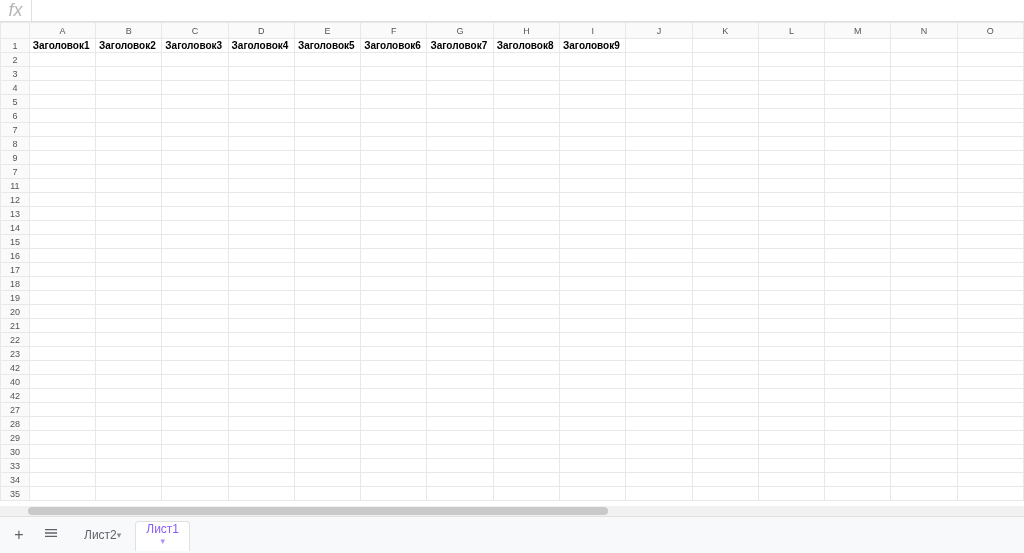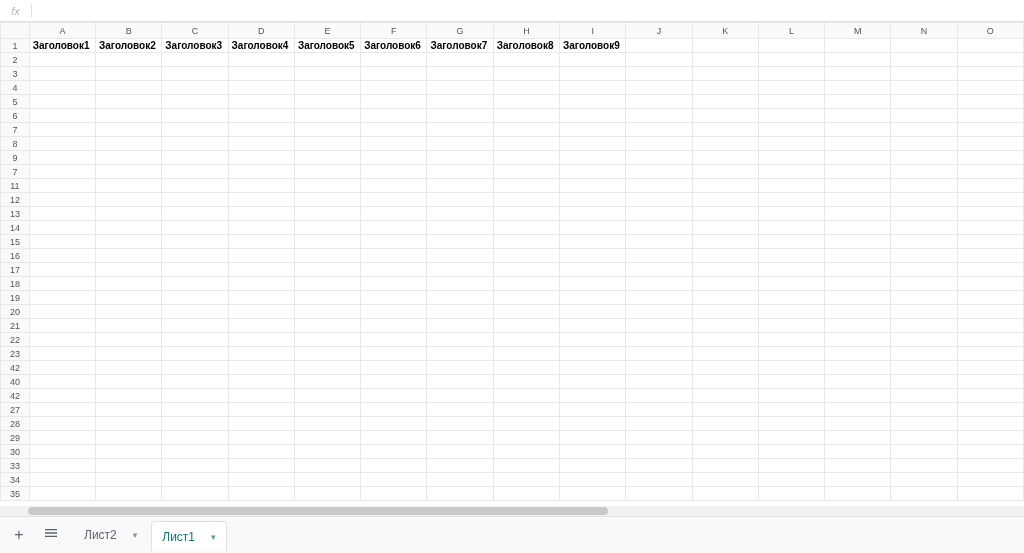--- a/index.html
+++ b/index.html
@@ -17,21 +17,21 @@
     display: flex;
     align-items: center;
     height: 22px;
     border-bottom: 1px solid #e0e0e0;
   }
   .fx-label {
     width: 32px;
     text-align: center;
     font-style: italic;
     color: #b6b6b6;
-    font-size: 11px;
+    font-size: 18px;
     border-right: 1px solid #e0e0e0;
   }
   .formula-input {
     flex: 1;
     border: none;
     outline: none;
     padding: 0 6px;
     font-size: 12px;
     height: 100%;
     background: transparent;
@@ -124,31 +124,32 @@
     font-size: 16px;
   }
   .sheet-tab {
     display: flex;
     align-items: center;
     height: 30px;
     padding: 0 10px;
     font-size: 12px;
     color: #5f6368;
     cursor: pointer;
-    gap: 16px;
+    gap: 0;
     border-radius: 4px 4px 0 0;
   }
   .sheet-tab.active {
     background: #ffffff;
-    color: #0f766e;
+    color: #8b5cf6;
     border-top: 1px solid #e0e0e0;
     border-left: 1px solid #e0e0e0;
     border-right: 1px solid #e0e0e0;
     position: relative;
     top: 1px;
+    flex-direction: column;
   }
   .tab-dd {
     font-size: 9px;
     color: inherit;
     opacity: .7;
   }
   .all-sheets-icon svg { width: 16px; height: 16px; fill: #5f6368; }
 </style>
 </head>
 <body>

